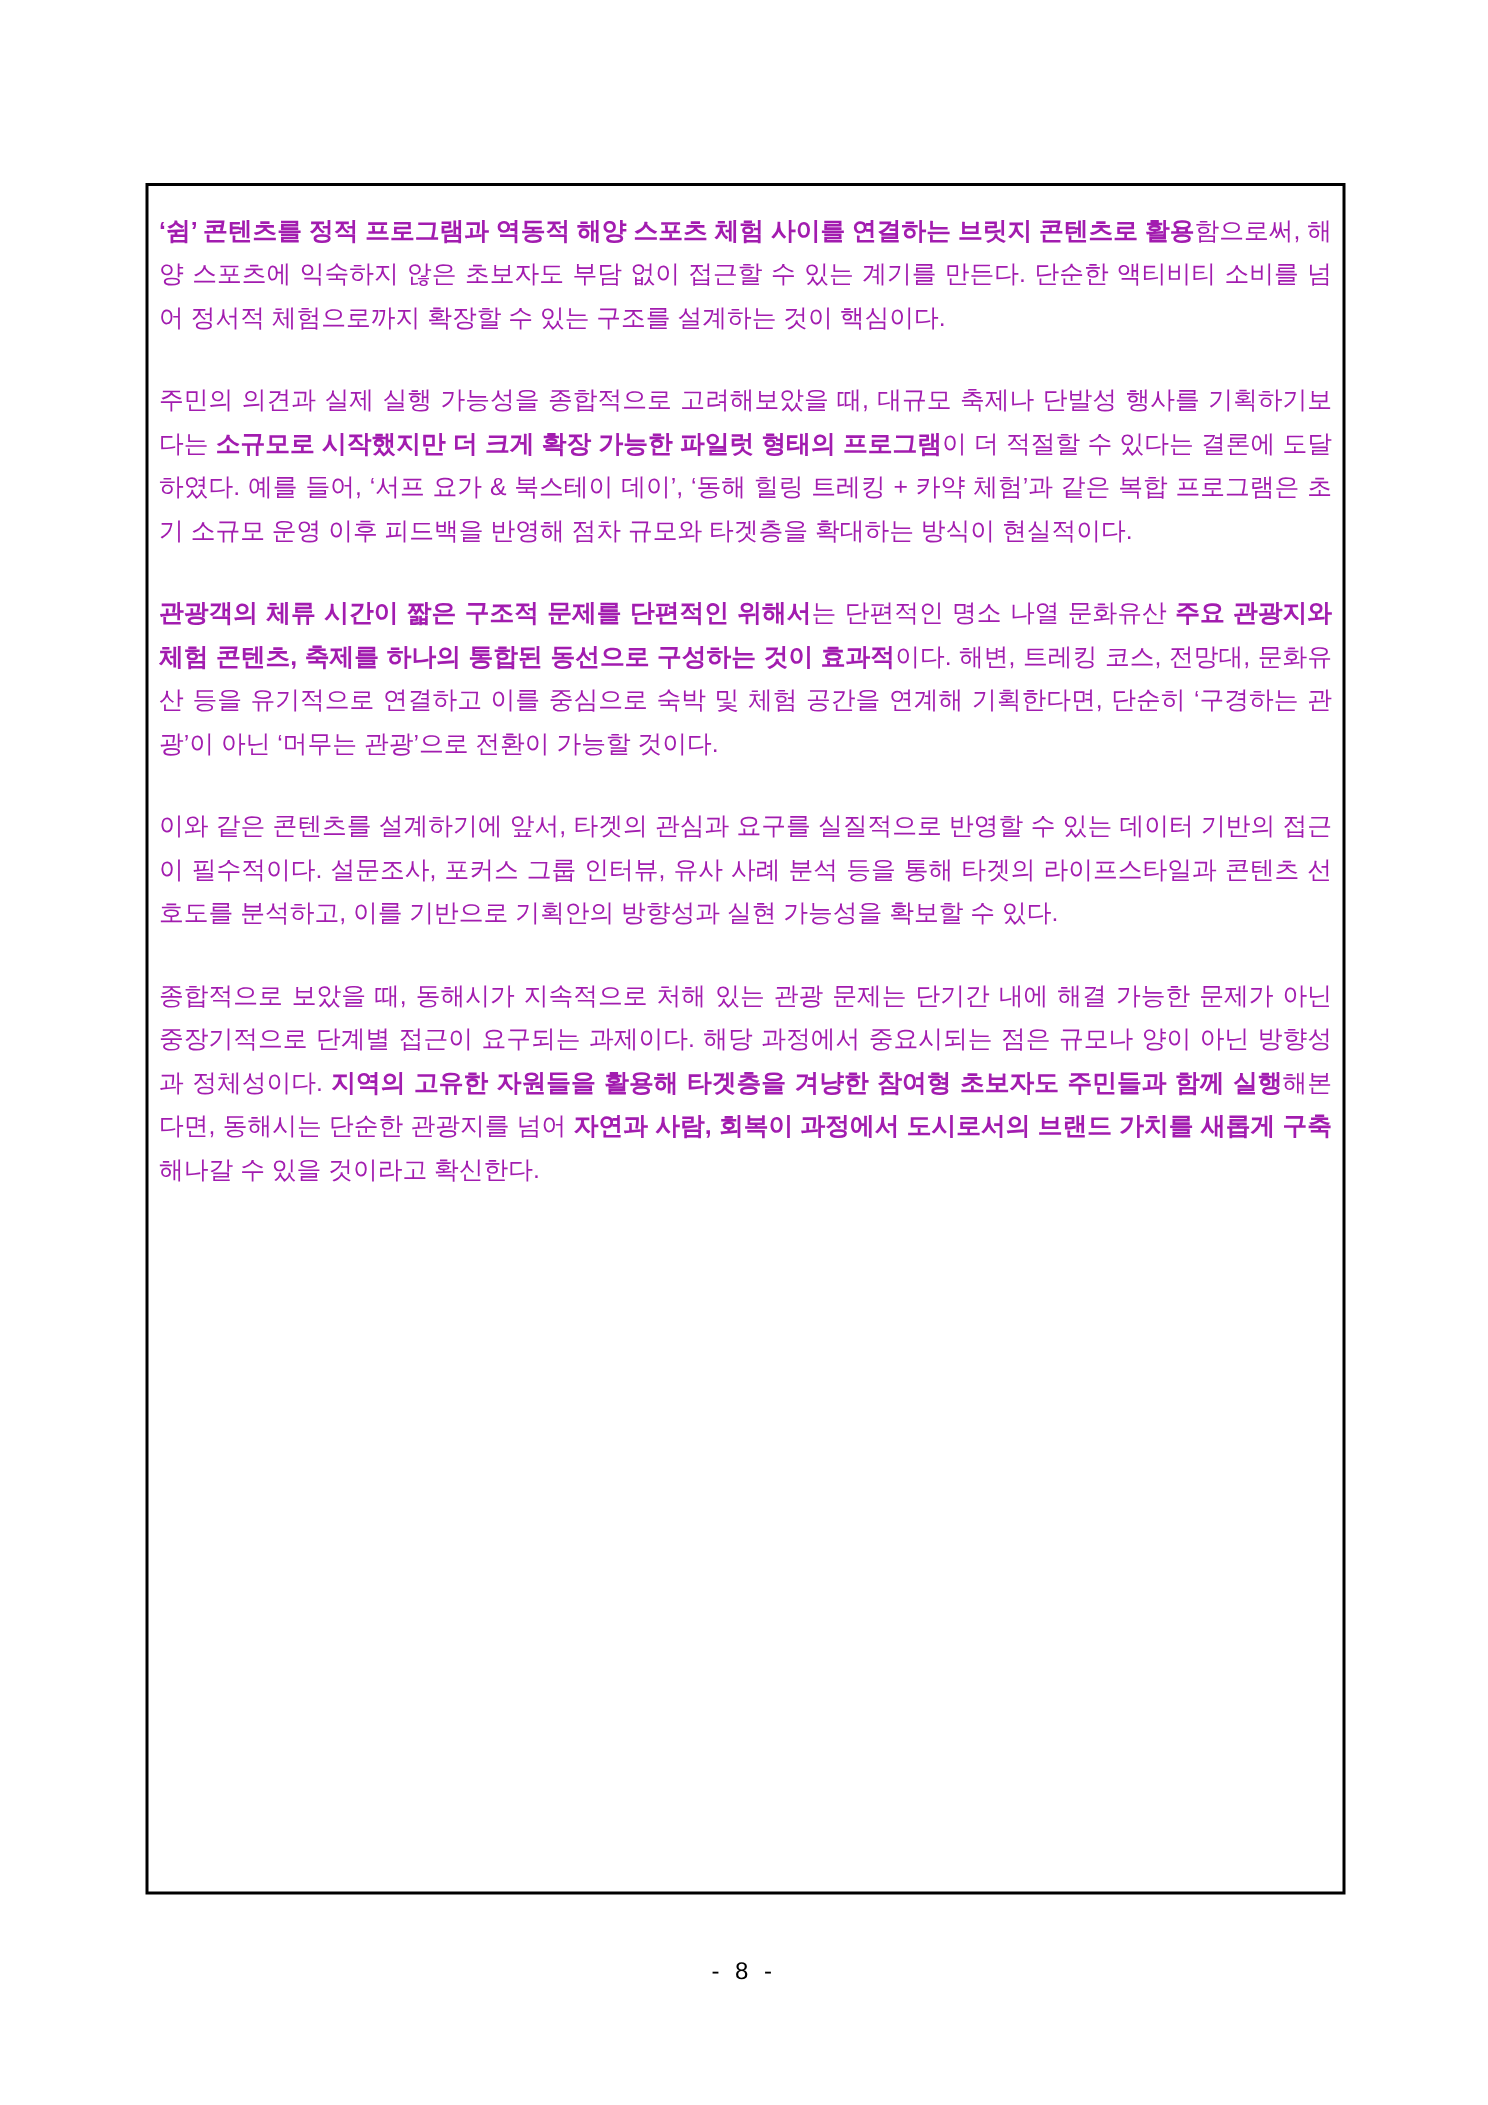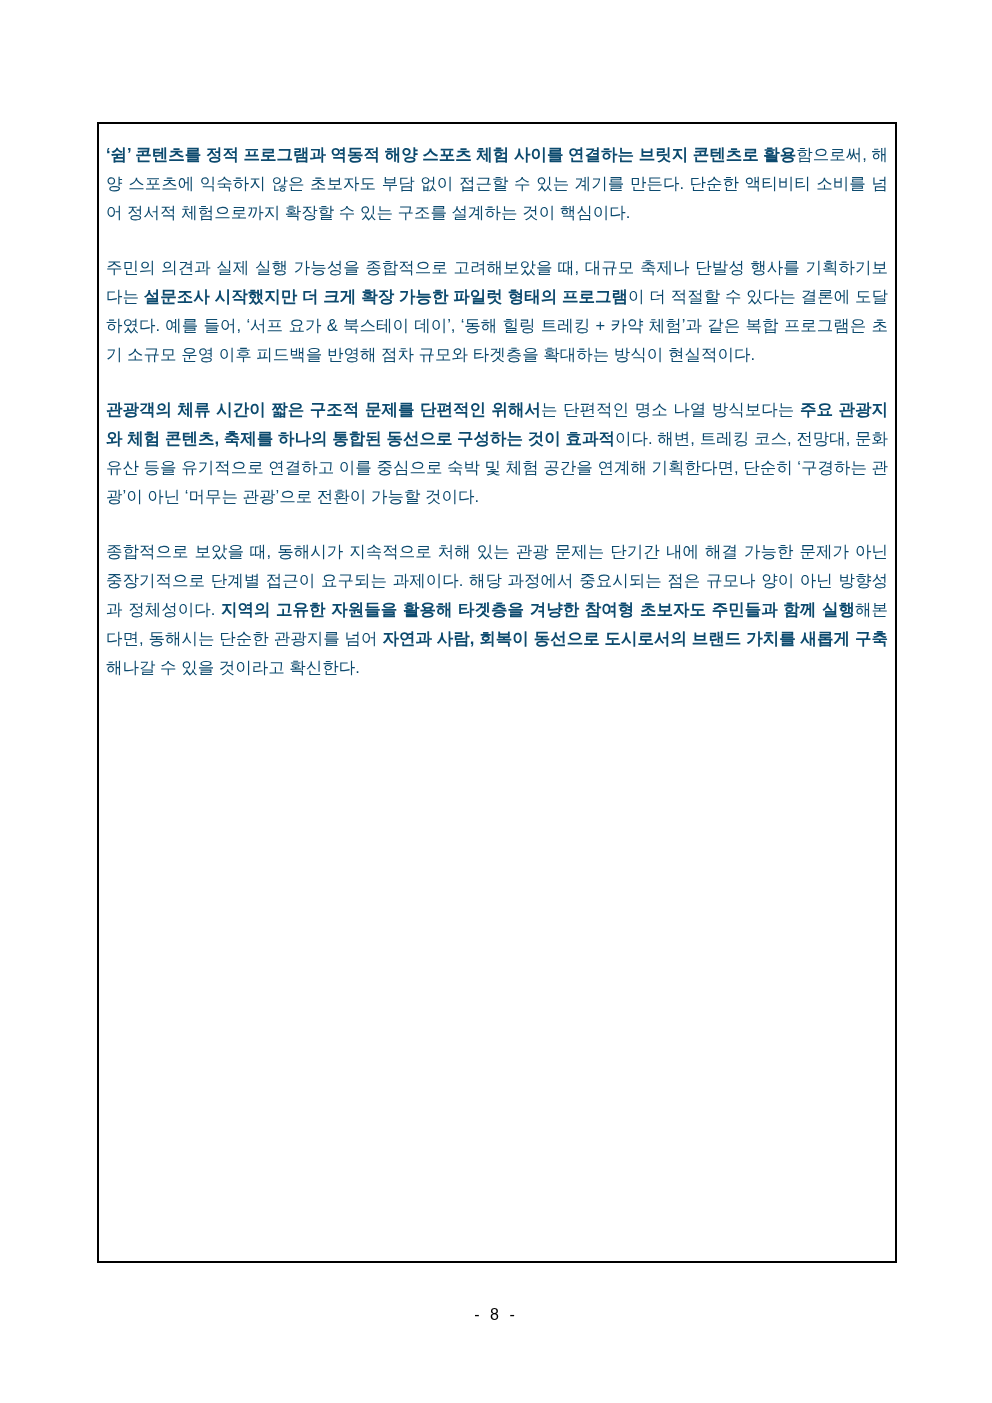--- a/index.html
+++ b/index.html
@@ -26,21 +26,21 @@
     box-sizing: border-box;
     padding: 16px 7px 10px 7px;
     background: #ffffff;
   }
   .para {
     margin: 0 0 26px 0;
     font-size: 16.5px;
     line-height: 29px;
     text-align: justify;
     text-justify: inter-character;
-    color: #0c4a6e;
+    color: #a21caf;
     word-break: break-all;
   }
   .para:last-child { margin-bottom: 0; }
   .bold { font-weight: bold; }
   .page-number {
     position: absolute;
     left: 0;
     top: 1306px;
     width: 100%;
     text-align: center;
@@ -49,18 +49,19 @@
     color: #000000;
     font-family: "Liberation Sans", "DejaVu Sans", sans-serif;
   }
 </style>
 </head>
 <body>
 
 <div class="page">
   <div class="content-box" id="paragraphs-container">
       <p class="para"><span class="bold">‘쉼’ 콘텐츠를 정적 프로그램과 역동적 해양 스포츠 체험 사이를 연결하는 브릿지 콘텐츠로 활용</span><span>함으로써, 해양 스포츠에 익숙하지 않은 초보자도 부담 없이 접근할 수 있는 계기를 만든다. 단순한 액티비티 소비를 넘어 정서적 체험으로까지 확장할 수 있는 구조를 설계하는 것이 핵심이다.</span></p>
-      <p class="para"><span>주민의 의견과 실제 실행 가능성을 종합적으로 고려해보았을 때, 대규모 축제나 단발성 행사를 기획하기보다는 </span><span class="bold">설문조사 시작했지만 더 크게 확장 가능한 파일럿 형태의 프로그램</span><span>이 더 적절할 수 있다는 결론에 도달하였다. 예를 들어, ‘서프 요가 &amp; 북스테이 데이’, ‘동해 힐링 트레킹 + 카약 체험’과 같은 복합 프로그램은 초기 소규모 운영 이후 피드백을 반영해 점차 규모와 타겟층을 확대하는 방식이 현실적이다.</span></p>
-      <p class="para"><span class="bold">관광객의 체류 시간이 짧은 구조적 문제를 단편적인 위해서</span><span>는 단편적인 명소 나열 방식보다는 </span><span class="bold">주요 관광지와 체험 콘텐츠, 축제를 하나의 통합된 동선으로 구성하는 것이 효과적</span><span>이다. 해변, 트레킹 코스, 전망대, 문화유산 등을 유기적으로 연결하고 이를 중심으로 숙박 및 체험 공간을 연계해 기획한다면, 단순히 ‘구경하는 관광’이 아닌 ‘머무는 관광’으로 전환이 가능할 것이다.</span></p>
-      <p class="para"><span>종합적으로 보았을 때, 동해시가 지속적으로 처해 있는 관광 문제는 단기간 내에 해결 가능한 문제가 아닌 중장기적으로 단계별 접근이 요구되는 과제이다. 해당 과정에서 중요시되는 점은 규모나 양이 아닌 방향성과 정체성이다. </span><span class="bold">지역의 고유한 자원들을 활용해 타겟층을 겨냥한 참여형 초보자도 주민들과 함께 실행</span><span>해본다면, 동해시는 단순한 관광지를 넘어 </span><span class="bold">자연과 사람, 회복이 동선으로 도시로서의 브랜드 가치를 새롭게 구축</span><span>해나갈 수 있을 것이라고 확신한다.</span></p>
+      <p class="para"><span>주민의 의견과 실제 실행 가능성을 종합적으로 고려해보았을 때, 대규모 축제나 단발성 행사를 기획하기보다는 </span><span class="bold">소규모로 시작했지만 더 크게 확장 가능한 파일럿 형태의 프로그램</span><span>이 더 적절할 수 있다는 결론에 도달하였다. 예를 들어, ‘서프 요가 &amp; 북스테이 데이’, ‘동해 힐링 트레킹 + 카약 체험’과 같은 복합 프로그램은 초기 소규모 운영 이후 피드백을 반영해 점차 규모와 타겟층을 확대하는 방식이 현실적이다.</span></p>
+      <p class="para"><span class="bold">관광객의 체류 시간이 짧은 구조적 문제를 단편적인 위해서</span><span>는 단편적인 명소 나열 문화유산 </span><span class="bold">주요 관광지와 체험 콘텐츠, 축제를 하나의 통합된 동선으로 구성하는 것이 효과적</span><span>이다. 해변, 트레킹 코스, 전망대, 문화유산 등을 유기적으로 연결하고 이를 중심으로 숙박 및 체험 공간을 연계해 기획한다면, 단순히 ‘구경하는 관광’이 아닌 ‘머무는 관광’으로 전환이 가능할 것이다.</span></p>
+      <p class="para"><span>이와 같은 콘텐츠를 설계하기에 앞서, 타겟의 관심과 요구를 실질적으로 반영할 수 있는 데이터 기반의 접근이 필수적이다. 설문조사, 포커스 그룹 인터뷰, 유사 사례 분석 등을 통해 타겟의 라이프스타일과 콘텐츠 선호도를 분석하고, 이를 기반으로 기획안의 방향성과 실현 가능성을 확보할 수 있다.</span></p>
+      <p class="para"><span>종합적으로 보았을 때, 동해시가 지속적으로 처해 있는 관광 문제는 단기간 내에 해결 가능한 문제가 아닌 중장기적으로 단계별 접근이 요구되는 과제이다. 해당 과정에서 중요시되는 점은 규모나 양이 아닌 방향성과 정체성이다. </span><span class="bold">지역의 고유한 자원들을 활용해 타겟층을 겨냥한 참여형 초보자도 주민들과 함께 실행</span><span>해본다면, 동해시는 단순한 관광지를 넘어 </span><span class="bold">자연과 사람, 회복이 과정에서 도시로서의 브랜드 가치를 새롭게 구축</span><span>해나갈 수 있을 것이라고 확신한다.</span></p>
     </div>
   <div class="page-number">- 8 -</div>
 </div>
 
 </body></html>

